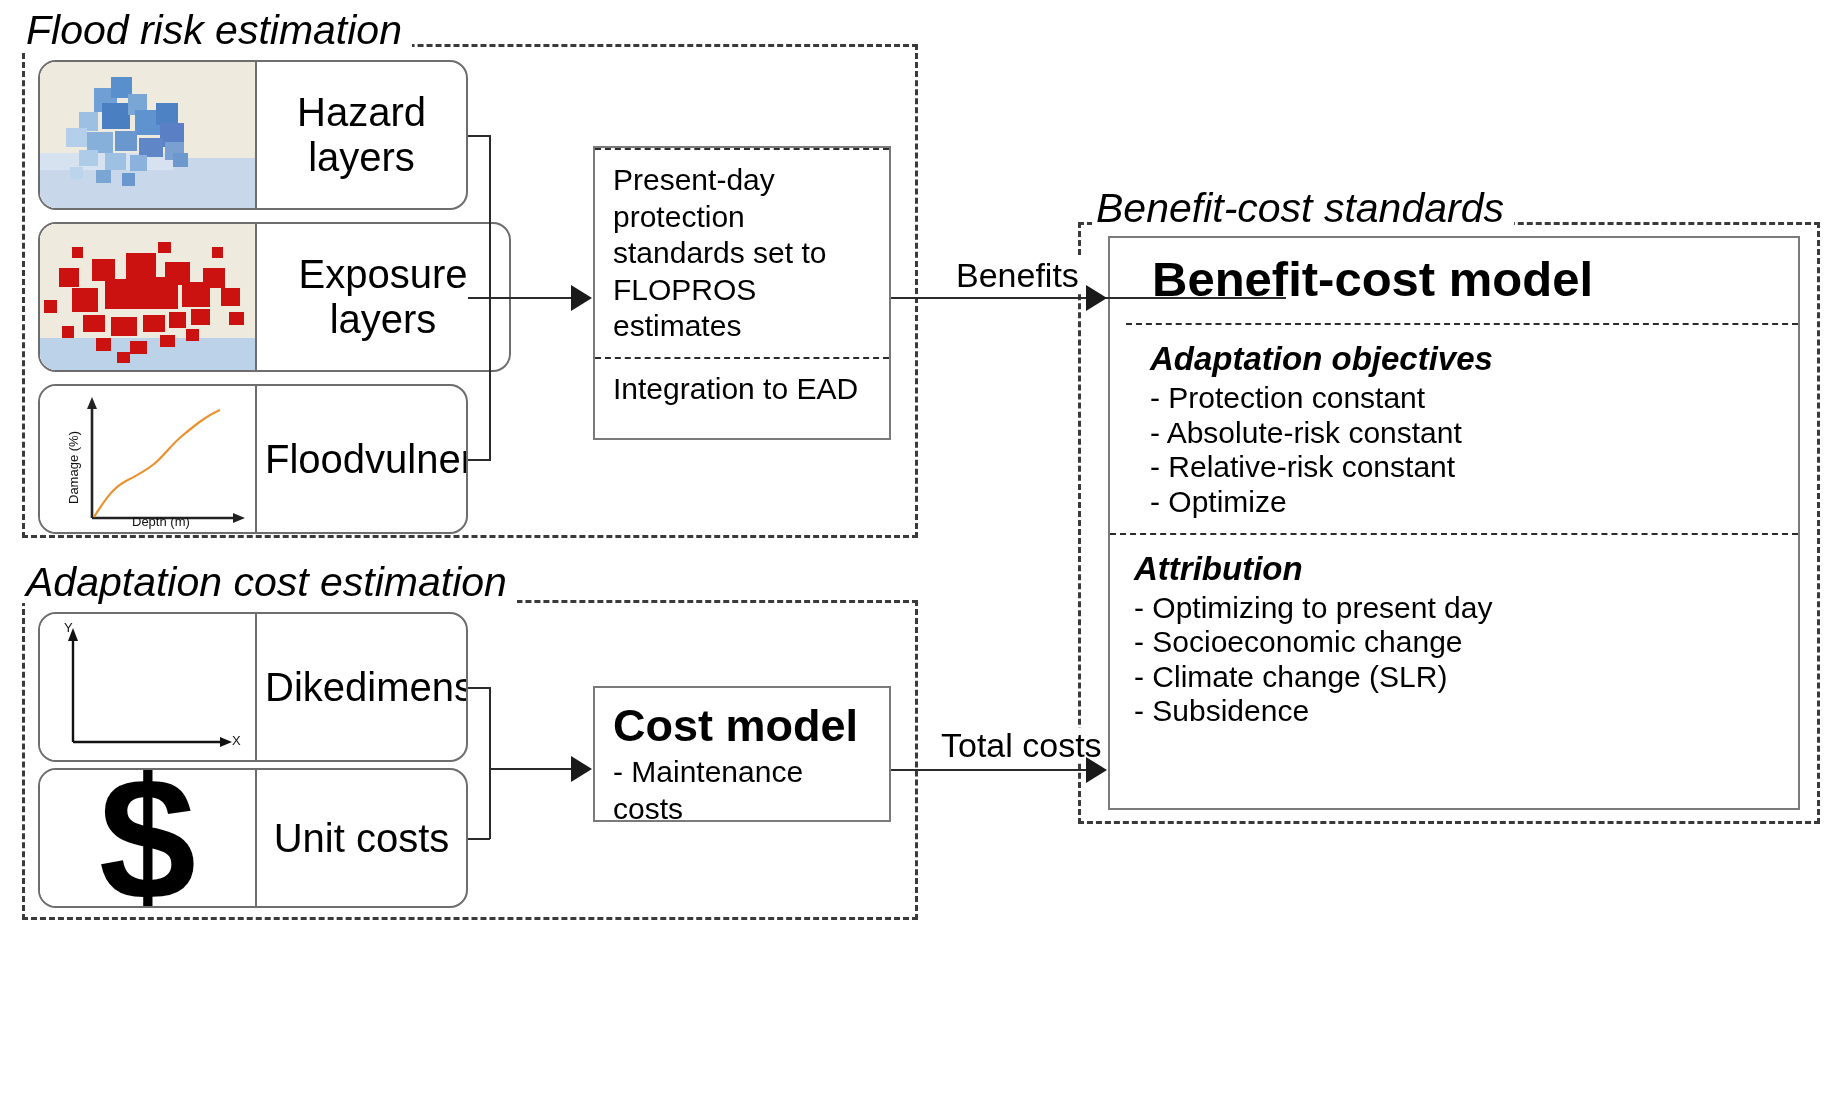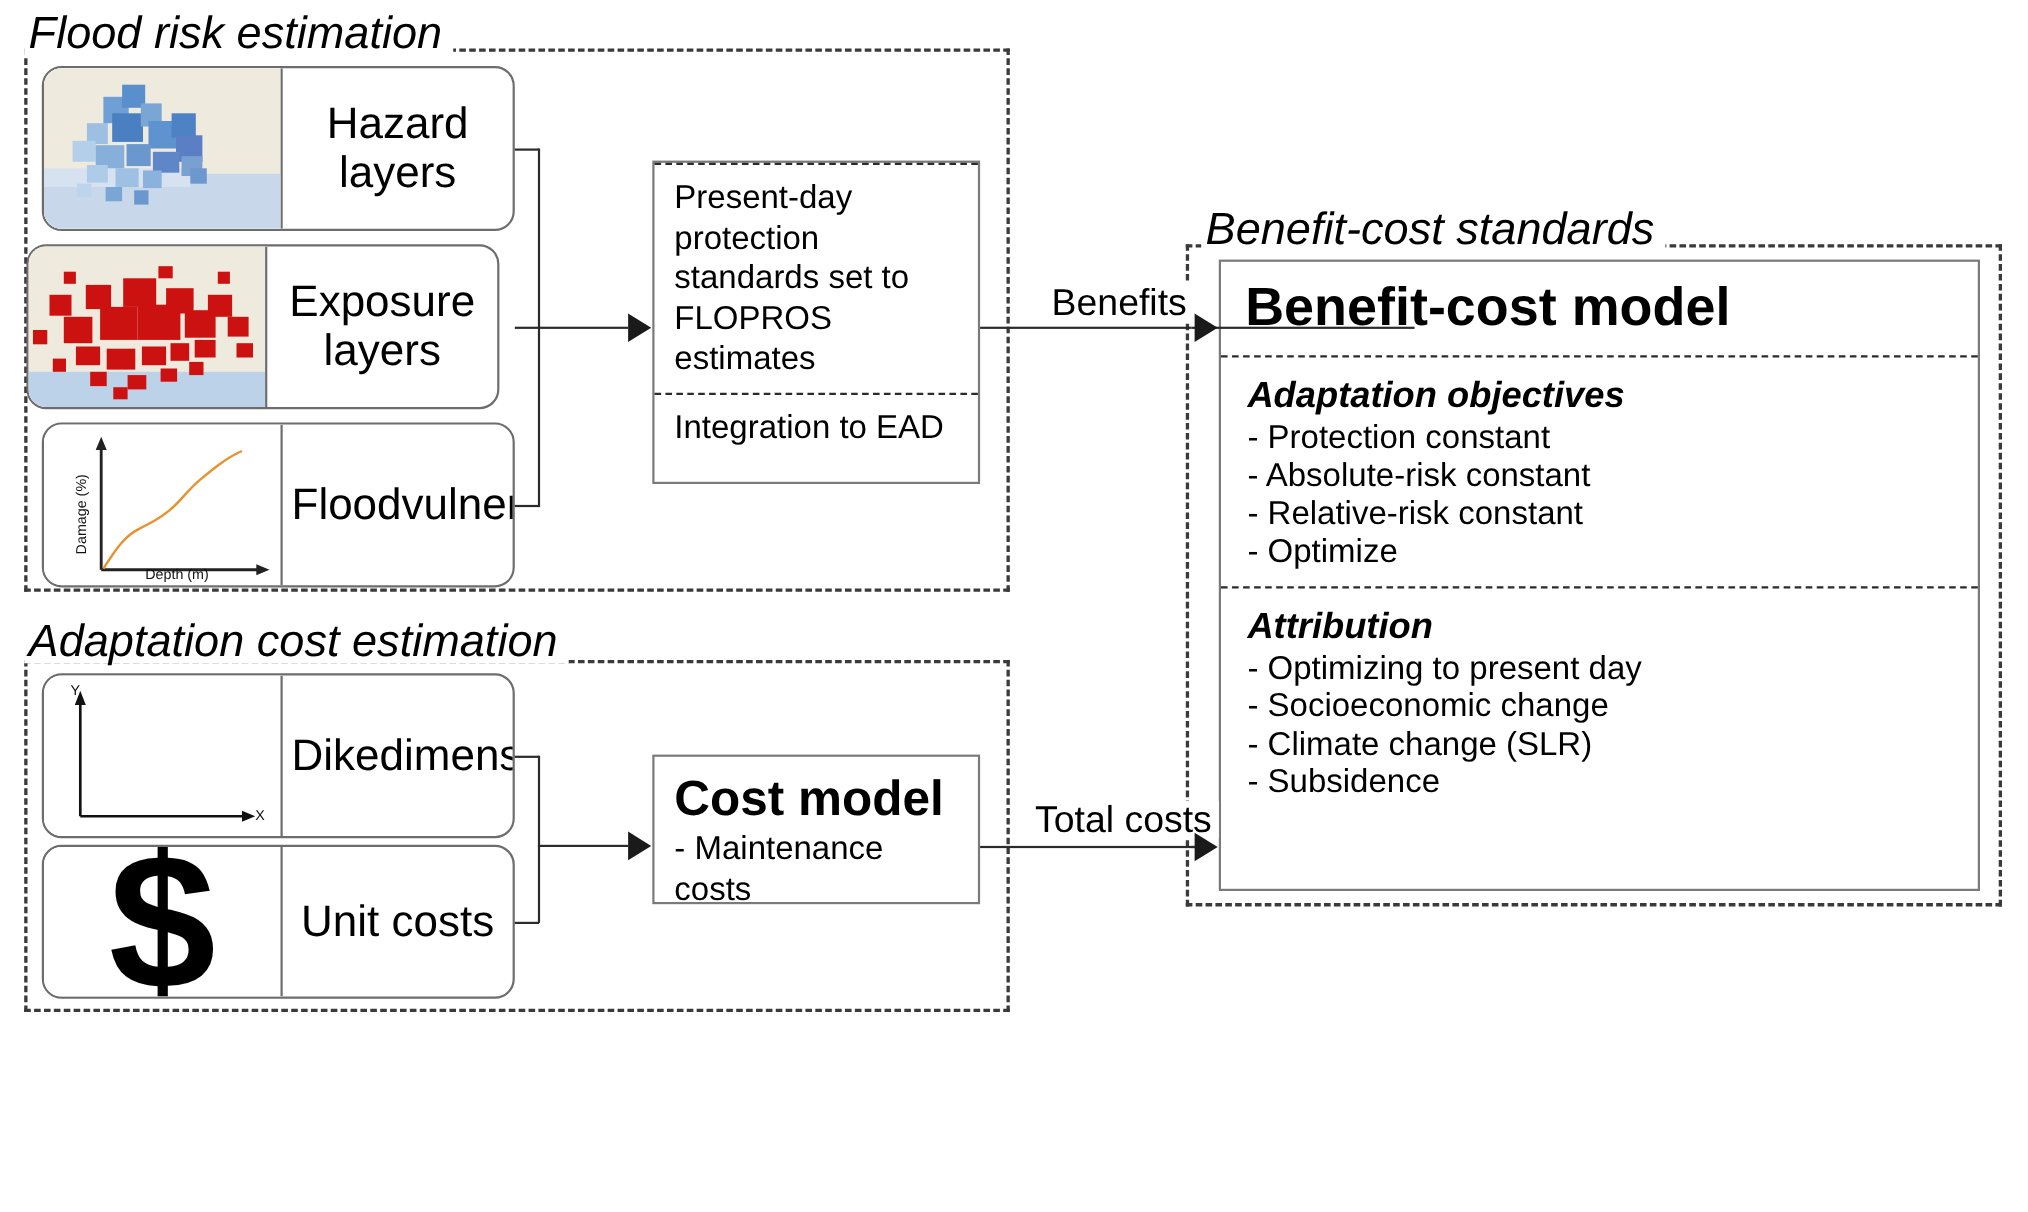--- a/index.html
+++ b/index.html
@@ -32,21 +32,21 @@
           display:flex;align-items:center;justify-content:center;
           font-size:175px;font-weight:700;line-height:1;font-family:"Liberation Sans",sans-serif;}
 
   
   .model{position:absolute;border:2px solid #7a7a7a;background:#fff;box-sizing:border-box;}
   .model-title{font-weight:700;font-size:45px;line-height:1.05;padding:14px 18px 12px 18px;}
   .model-sec{border-top:2px dashed #2b2b2b;padding:12px 18px;font-size:30px;line-height:1.22;}
   .plain-sec{padding:10px 18px 14px 18px;font-size:30px;line-height:1.24;}
   .sec-head{font-weight:700;font-style:italic;font-size:33px;line-height:1.2;margin-bottom:2px;}
   .sec-li{font-size:30px;line-height:1.15;white-space:nowrap;}
-  .bcm-title{font-weight:700;font-size:49px;line-height:1.05;padding:16px 20px 18px 22px;}
+  .bcm-title{font-weight:700;font-size:49px;line-height:1.05;padding:16px 20px 18px 22px;margin-left:20px;}
 
   
   .ln{position:absolute;background:#2b2b2b;}
   .ln.h{height:2px;}
   .ln.v{width:2px;}
   .arrowhead{position:absolute;width:0;height:0;
              border-top:13px solid transparent;border-bottom:13px solid transparent;
              border-left:21px solid #1a1a1a;}
   .edge-label{position:absolute;font-size:34px;line-height:1;background:#fff;padding:0 6px;white-space:nowrap;}
 </style>
@@ -78,21 +78,21 @@
     <div class="px" style="left:18%;top:60%;width:9%;height:11%;background:#aecbe8;"></div>
     <div class="px" style="left:42%;top:64%;width:8%;height:11%;background:#8ab2dc;"></div>
     <div class="px" style="left:62%;top:62%;width:7%;height:10%;background:#6d98cd;"></div>
     <div class="px" style="left:26%;top:74%;width:7%;height:9%;background:#7aa6d6;"></div>
     <div class="px" style="left:38%;top:76%;width:6%;height:9%;background:#6a97ce;"></div>
     <div class="px" style="left:14%;top:72%;width:6%;height:8%;background:#bcd4ec;"></div>
   </div>
   <div class="cap">Hazard layers</div>
 </div>
 
-<div class="card" style="left:24px;top:222px;width:430px;height:150px;">
+<div class="card" style="left:38px;top:222px;width:473px;height:150px;">
   <div class="thumb">
     <div class="mapbase"></div>
     <div class="ex-sea"></div>
     <div class="px" style="left:2%;top:52%;width:6%;height:9%;background:#cc1111;"></div>
     <div class="px" style="left:9%;top:30%;width:9%;height:13%;background:#cc1111;"></div>
     <div class="px" style="left:15%;top:44%;width:12%;height:16%;background:#cc1111;"></div>
     <div class="px" style="left:24%;top:24%;width:11%;height:15%;background:#cc1111;"></div>
     <div class="px" style="left:30%;top:38%;width:16%;height:20%;background:#cc1111;"></div>
     <div class="px" style="left:40%;top:20%;width:14%;height:18%;background:#cc1111;"></div>
     <div class="px" style="left:46%;top:36%;width:18%;height:22%;background:#cc1111;"></div>
@@ -181,21 +181,21 @@
     <div>- Maintenance costs</div>
   </div>
 </div>
 
 <div class="group-box" style="left:1078px;top:222px;width:742px;height:602px;"></div>
 <div class="group-title" style="left:1092px;top:188px;">Benefit-cost standards</div>
 
 <div class="model" style="left:1108px;top:236px;width:692px;height:574px;">
   <div class="bcm-title">Benefit-cost model</div>
 
-  <div class="model-sec" style="padding:14px 20px 14px 24px;">
+  <div class="model-sec" style="padding:14px 20px 14px 24px;margin-left:16px;">
     <div class="sec-head">Adaptation objectives</div>
     <div class="sec-li">- Protection constant</div>
     <div class="sec-li">- Absolute-risk constant</div>
     <div class="sec-li">- Relative-risk constant</div>
     <div class="sec-li">- Optimize</div>
   </div>
 
   <div class="model-sec" style="padding:14px 20px 14px 24px;">
     <div class="sec-head">Attribution</div>
     <div class="sec-li">- Optimizing to present  day</div>

